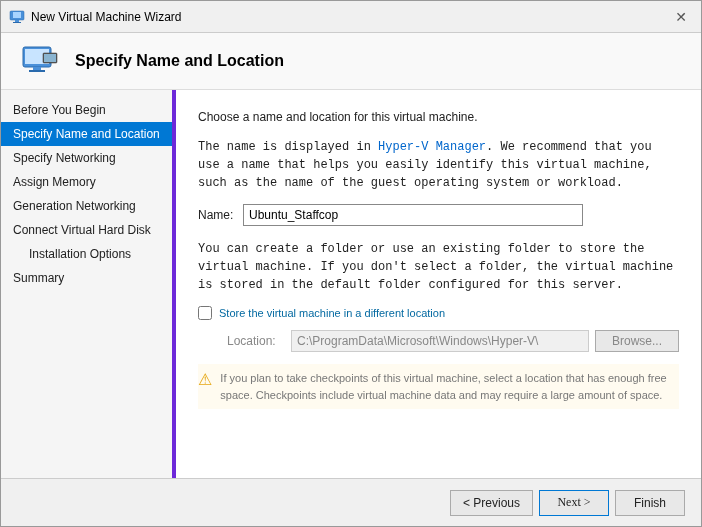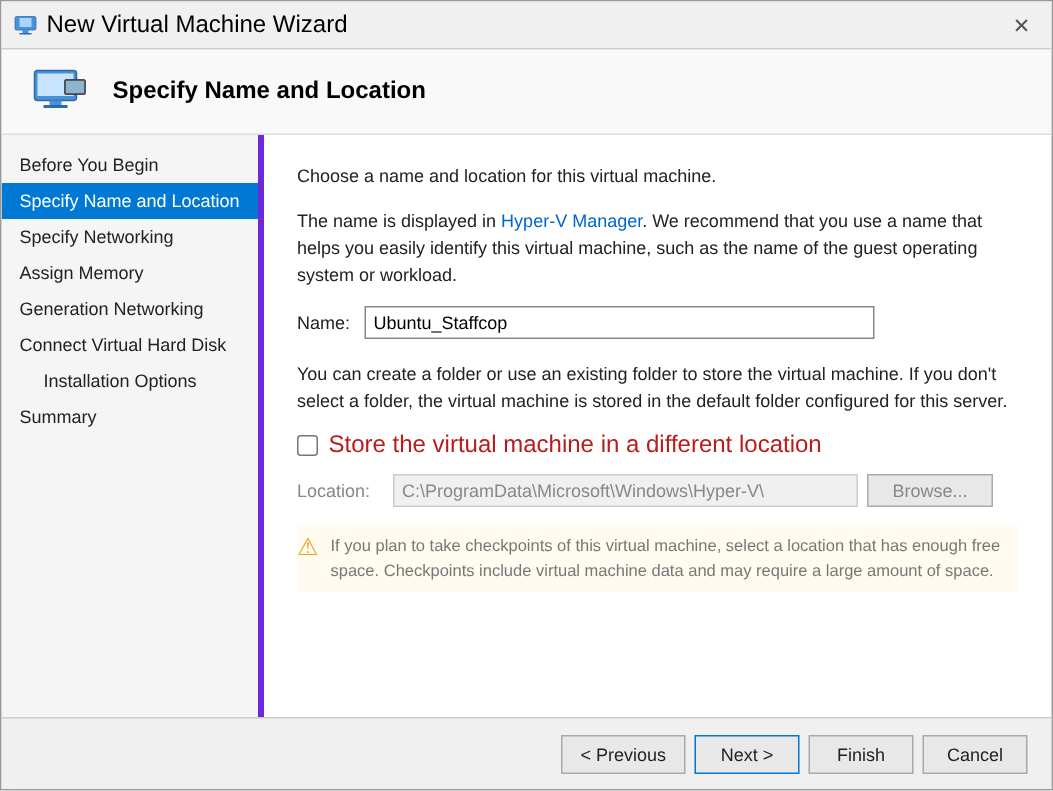--- a/index.html
+++ b/index.html
@@ -35,21 +35,21 @@
     .title-bar-left {
       display: flex;
       align-items: center;
       gap: 6px;
     }
     .title-icon {
       width: 16px;
       height: 16px;
     }
     .title-text {
-      font-size: 16px;
+      font-size: 12px;
       color: #000;
     }
     .title-bar-close {
       font-size: 14px;
       cursor: pointer;
       color: #555;
       background: none;
       border: none;
       width: 24px;
       height: 24px;
@@ -142,45 +142,47 @@
       padding: 2px 5px;
       font-size: 12px;
       font-family: Liberation Sans, sans-serif;
       background: #fff;
     }
     .info-text {
       font-size: 12px;
       color: #222;
       line-height: 1.5;
       margin-bottom: 12px;
+      font-family: Liberation Mono, monospace;
     }
     .checkbox-row {
       display: flex;
       align-items: center;
       gap: 7px;
       margin-bottom: 10px;
     }
     .checkbox-row input[type="checkbox"] {
       width: 14px;
       height: 14px;
     }
     .checkbox-label {
-      font-size: 16px;
-      color: #b91c1c;
+      font-size: 11px;
+      color: #0369a1;
     }
     .location-row {
       display: flex;
       align-items: center;
       gap: 6px;
       margin-bottom: 12px;
     }
     .location-label {
       font-size: 12px;
       color: #888;
       min-width: 58px;
+      margin-left: 29px;
     }
     .location-input {
       flex: 1;
       max-width: 310px;
       height: 22px;
       border: 1px solid #ccc;
       padding: 2px 5px;
       font-size: 12px;
       font-family: inherit;
       background: #f0f0f0;
@@ -233,20 +235,21 @@
       background: #e8e8e8;
       font-size: 12px;
       cursor: pointer;
       font-family: inherit;
       color: #222;
     }
     .footer-btn.primary {
       background: #e8e8e8;
       border-color: #0078d4;
       color: #222;
+      font-family: Liberation Serif, serif;
     }
   </style>
 </head>
 <body>
 
 <div class="window">
 
   <div class="title-bar">
     <div class="title-bar-left">
 
@@ -320,16 +323,15 @@
           <span class="warning-icon">⚠</span>
           <span class="warning-text">If you plan to take checkpoints of this virtual machine, select a location that has enough free space. Checkpoints include virtual machine data and may require a large amount of space.</span>
         </div>
       </div>
     </div>
 
     <div class="footer">
       <button class="footer-btn">&lt; Previous</button>
       <button class="footer-btn primary">Next &gt;</button>
       <button class="footer-btn" disabled="">Finish</button>
-      <button class="footer-btn">Cancel</button>
     </div>
   </div>
 </div>
 
 </body></html>

